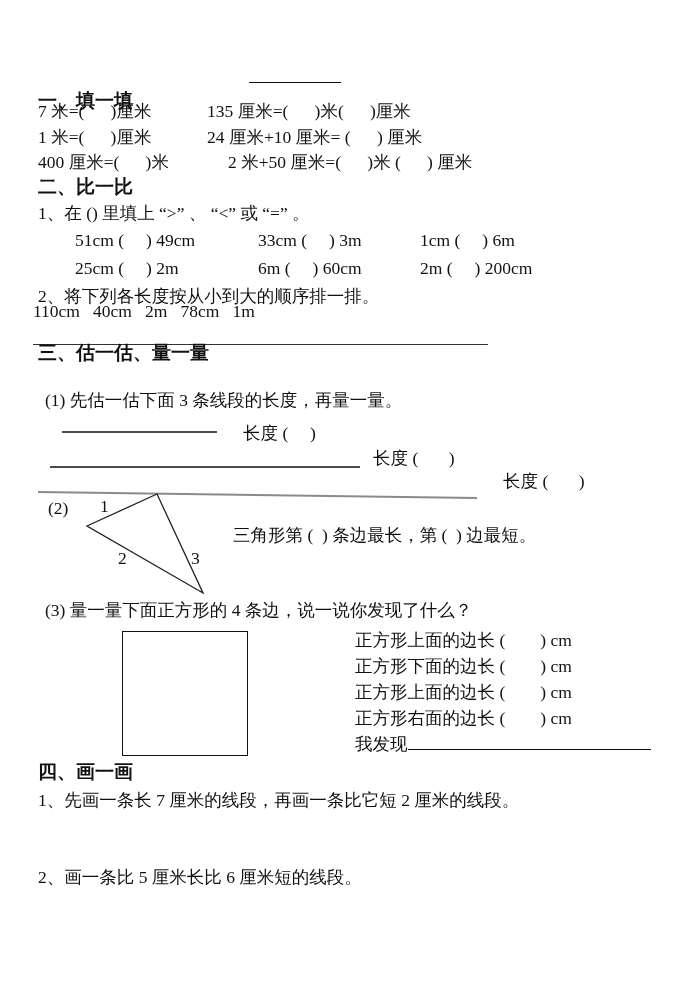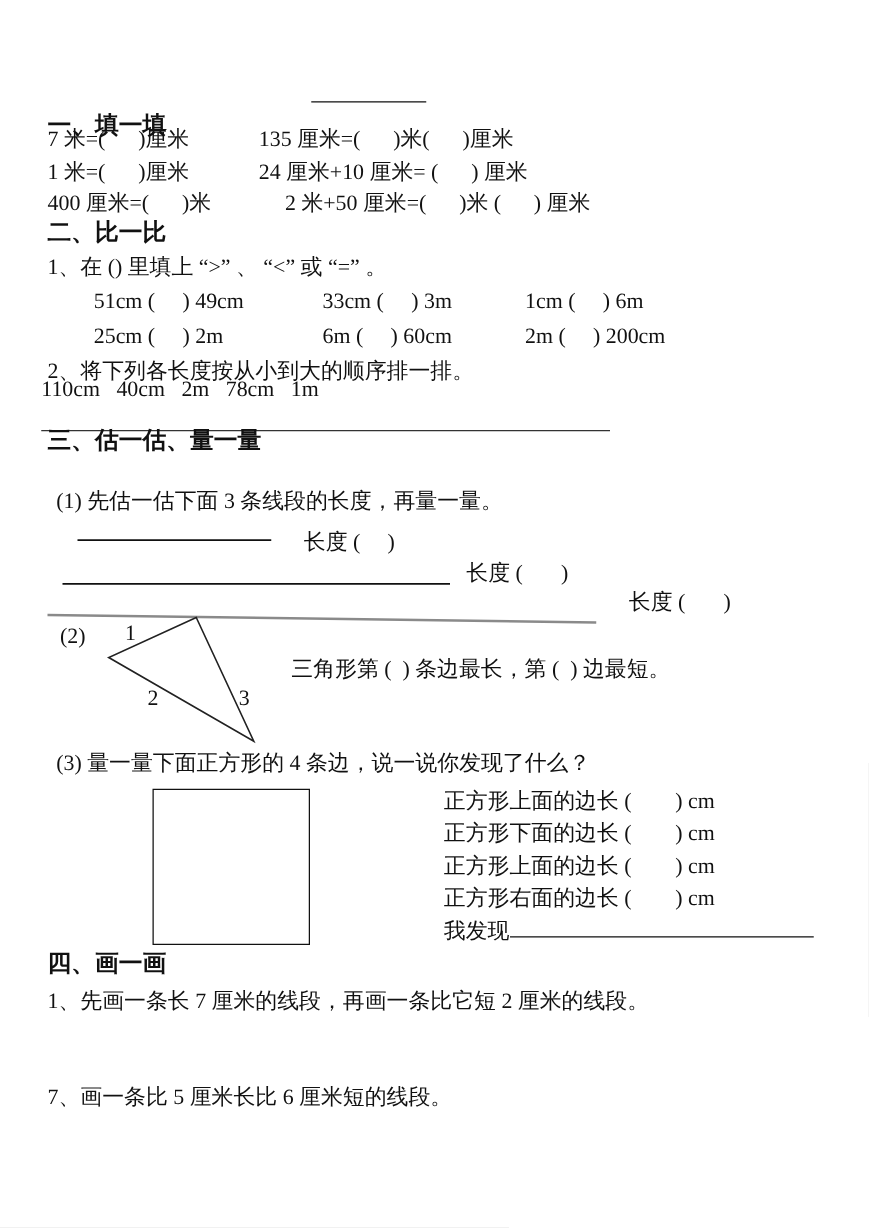--- a/index.html
+++ b/index.html
@@ -88,15 +88,15 @@
   <div>
     <span class="abs t" style="left:355px;top:629px;">正方形上面的边长 (        ) cm</span>
     <span class="abs t" style="left:355px;top:655px;">正方形下面的边长 (        ) cm</span>
     <span class="abs t" style="left:355px;top:681px;">正方形上面的边长 (        ) cm</span>
     <span class="abs t" style="left:355px;top:707px;">正方形右面的边长 (        ) cm</span>
     <span class="abs t" style="left:355px;top:733px;"><span>我发现</span><span class="blank" style="width:243px;"></span></span>
   </div>
 
   <div class="abs hdr" style="left:38px;top:761px;">四、画一画</div>
   <div class="abs t" style="left:38px;top:789px;">1、先画一条长 7 厘米的线段，再画一条比它短 2 厘米的线段。</div>
-  <div class="abs t" style="left:38px;top:866px;">7、画一条比 5 厘米长比 6 厘米短的线段。</div>
+  <div class="abs t" style="left:38px;top:866px;">2、画一条比 5 厘米长比 6 厘米短的线段。</div>
 
 </div>
 
 </body></html>

